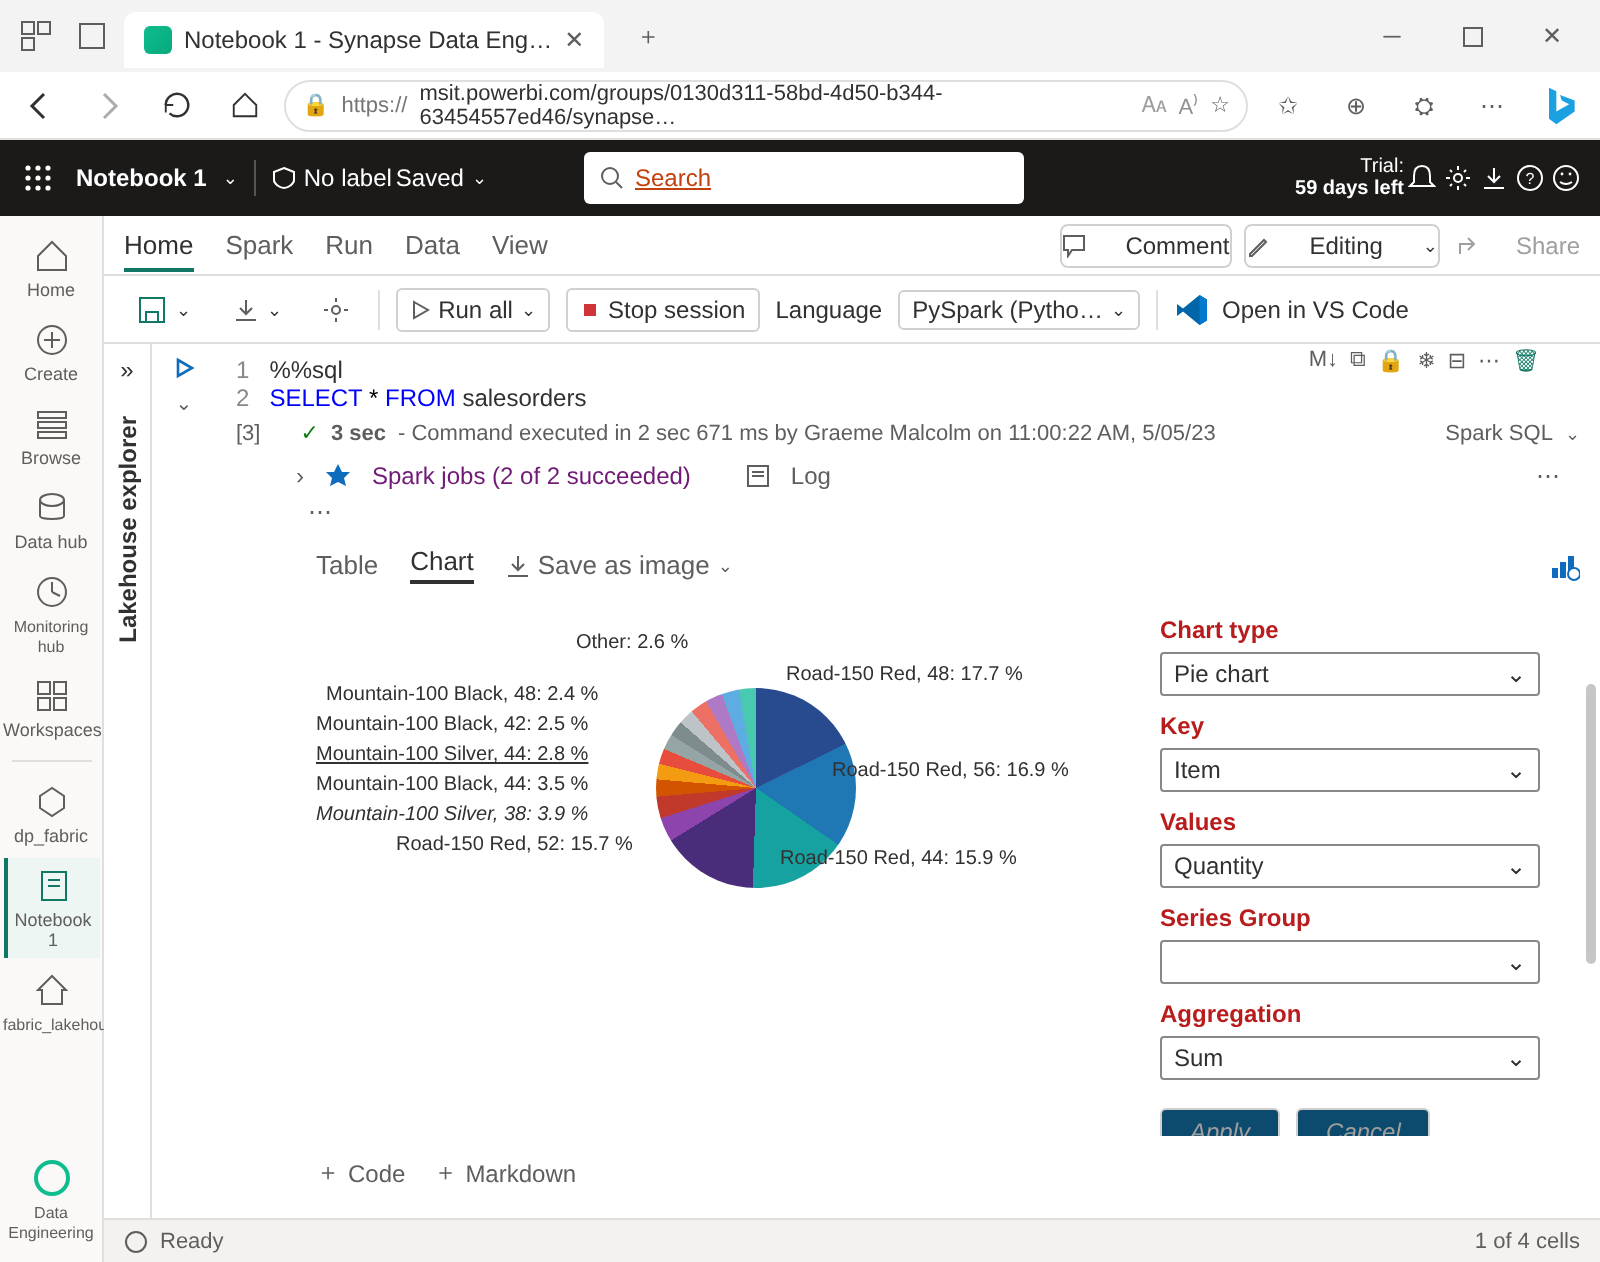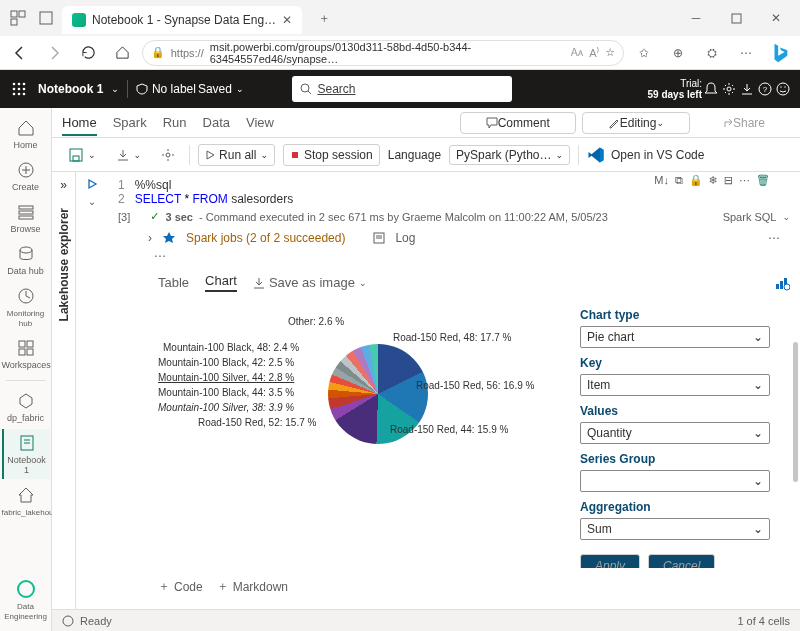--- a/index.html
+++ b/index.html
@@ -43,21 +43,21 @@
 .vnav-bottom { margin-top:auto; margin-bottom:6px; }
 
 
 .maincol { flex:1; display:flex; flex-direction:column; min-width:0; }
 
 
 .menutabs { height: 30px; display:flex; align-items:center; gap:16px; padding:0 10px; border-bottom:1px solid #e1dfdd; background:#fff; }
 .menutab { font-size:13px; color:#605e5c; }
 .menutab.sel { color:#323130; border-bottom:2px solid #117865; padding-bottom:4px; margin-bottom:-5px; }
 .menutabs .right { margin-left:auto; display:flex; gap:6px; }
-.pillbtn { border:1px solid #d2d0ce; border-radius:4px; padding:3px 25px; display:flex; align-items:center; gap:0; font-size:12px; background:#fff; }
+.pillbtn { border:1px solid #d2d0ce; border-radius:4px; padding:3px 0; display:flex; align-items:center; gap:20px; font-size:12px; background:#fff; }
 
 
 .tbar { height:34px; background:#fff; border-bottom:1px solid #e1dfdd; display:flex; align-items:center; gap:8px; padding:0 10px; font-size:12px; }
 .tbtn { display:flex; align-items:center; gap:4px; padding:3px 6px; border-radius:3px; }
 .tbtn.bordered { border:1px solid #d2d0ce; }
 .tdivider { width:1px; height:20px; background:#e1dfdd; }
 .langbox { border:1px solid #d2d0ce; border-radius:3px; padding:2px 6px; display:flex; align-items:center; gap:4px; }
 .vscode { display:flex; align-items:center; gap:6px; font-size:12px; }
 
 
@@ -71,37 +71,37 @@
 .celltoolbar { position:absolute; right:30px; top:2px; display:flex; gap:6px; font-size:11px; color:#605e5c; }
 .codearea { display:flex; padding:6px 10px 0; font-family: Consolas, monospace; font-size:12px; }
 .linenums { color:#8a8886; text-align:right; padding-right:10px; }
 .codetxt .kw1 { color:#0000ff; }
 .codetxt .kw2 { color:#0000ff; }
 .codetxt .star { color:#000; }
 .runinfo { display:flex; align-items:center; gap:6px; padding:4px 10px; font-size:11px; color:#605e5c; }
 .runinfo .num { color:#605e5c; }
 .runck { color:#107c10; }
 .jobsrow { display:flex; align-items:center; gap:10px; padding:4px 20px 4px 40px; color:#605e5c; font-size:12px; }
-.sparklink { color:#a16207; }
+.sparklink { color:#701a75; }
 .sparkicon { width:14px; height:14px; display:inline-flex; }
 
 
 .subtabs { display:flex; align-items:center; gap:16px; padding:10px 10px 4px 50px; font-size:13px; color:#605e5c; }
 .subtab.sel { color:#323130; border-bottom:2px solid #323130; padding-bottom:2px; }
 .saveimg { display:flex; align-items:center; gap:4px; }
 .subright { margin-left:auto; }
 
 
 .chartbody { flex:1; display:flex; padding:8px 20px 0 50px; gap:10px; overflow:hidden; }
 .chartviz { flex:1; position:relative; }
 .pie { position:absolute; left:170px; top:40px; width:100px; height:100px; border-radius:50%; }
 .pielabel { position:absolute; font-size:10px; color:#323130; white-space:nowrap; }
 
 .chartopts { width:200px; display:flex; flex-direction:column; gap:4px; padding-right:10px; font-size:12px; }
-.chartopts label { font-weight:600; color:#0c4a6e; margin-top:4px; }
+.chartopts label { font-weight:600; color:#b91c1c; margin-top:4px; }
 .select { border:1px solid #8a8886; border-radius:2px; padding:3px 6px; display:flex; justify-content:space-between; align-items:center; background:#fff; font-size:12px; }
 .optbtns { display:flex; gap:8px; margin-top:10px; }
 .optbtn { border:1px solid #d2d0ce; border-radius:3px; padding:4px 14px; color:#a19f9d; background:#0c4a6e;font-style:italic; }
 
 
 .addbar { display:flex; gap:14px; padding:10px 0 14px 50px; color:#605e5c; font-size:12px; }
 .addbtn { display:flex; align-items:center; gap:4px; }
 
 
 .statusbar { height:22px; background:#f3f2f1; border-top:1px solid #e1dfdd; display:flex; align-items:center; padding:0 10px; font-size:11px; color:#605e5c; }
@@ -208,21 +208,21 @@
       </svg>
     <span>No label</span>
       <span style="margin-left:-2px;">Saved</span>
     <span style="font-size:9px;">⌄</span>
   </div>
   <div class="searchbox">
     <svg width="12" height="12" viewBox="0 0 12 12">
         <circle cx="5" cy="5" r="4" fill="none" stroke="#605e5c"></circle>
         <line x1="8" y1="8" x2="11" y2="11" stroke="#605e5c"></line>
       </svg>
-    <span style="color:#404040;text-decoration:underline;">Search</span>
+    <span style="color:#c2410c;text-decoration:underline;">Search</span>
   </div>
   <div class="hdrright">
     <div class="trial">
         <div>Trial:</div>
         <div style="font-weight:600;">59 days left</div>
       </div>
     <div class="hdricon">
         <svg width="14" height="14" viewBox="0 0 14 14">
           <path d="M7 1 C4 1 3 3 3 6 L3 9 L1 11 L13 11 L11 9 L11 6 C11 3 10 1 7 1" fill="none" stroke="#fff"></path>
         </svg>

